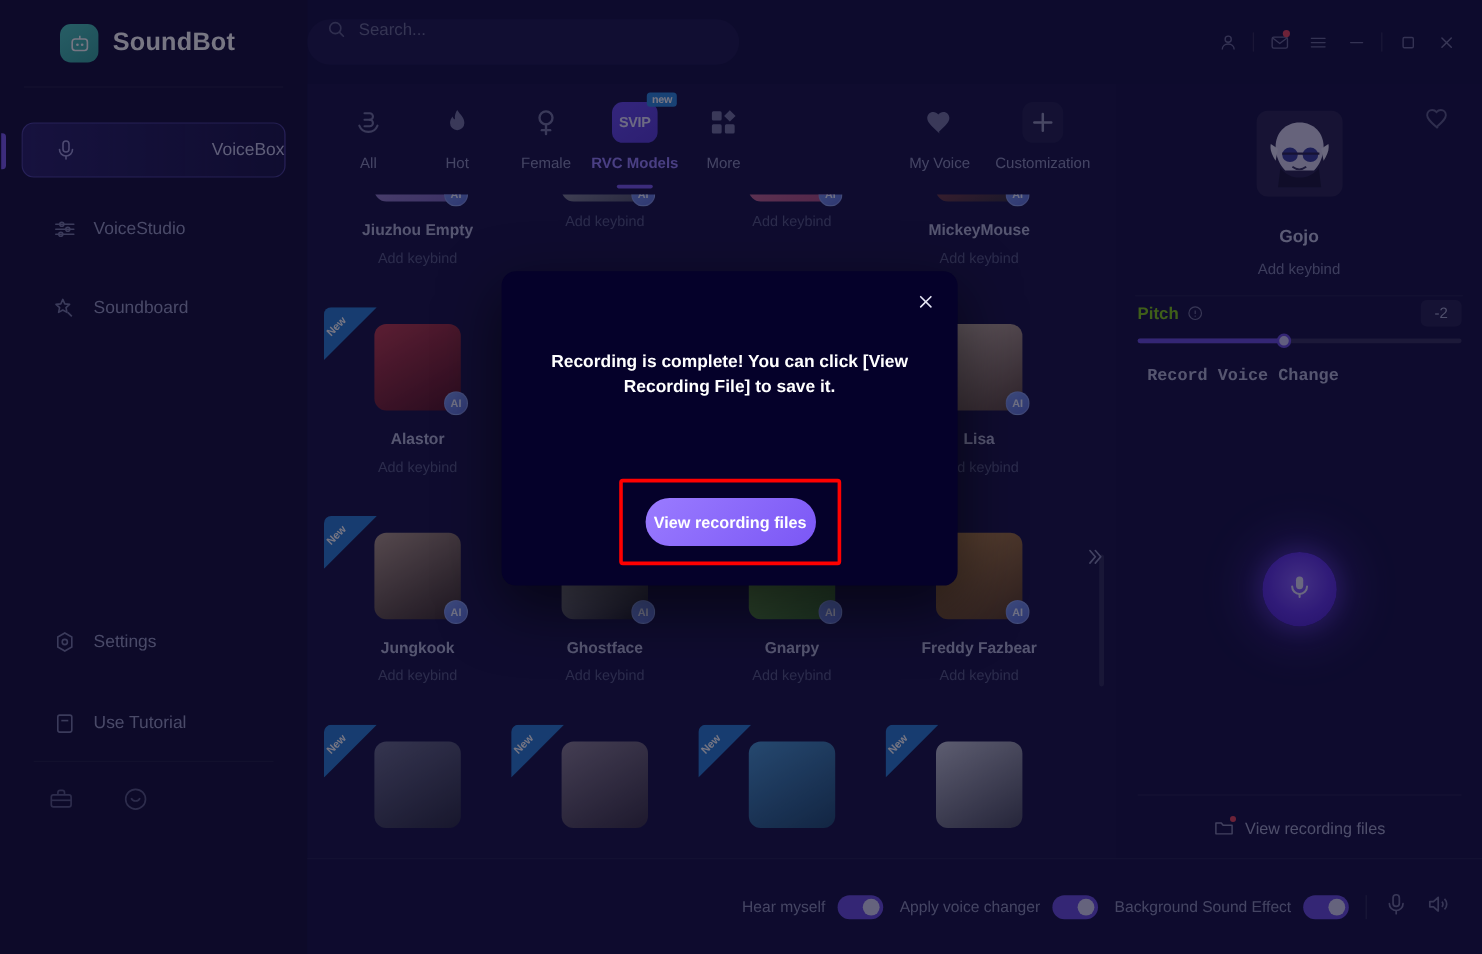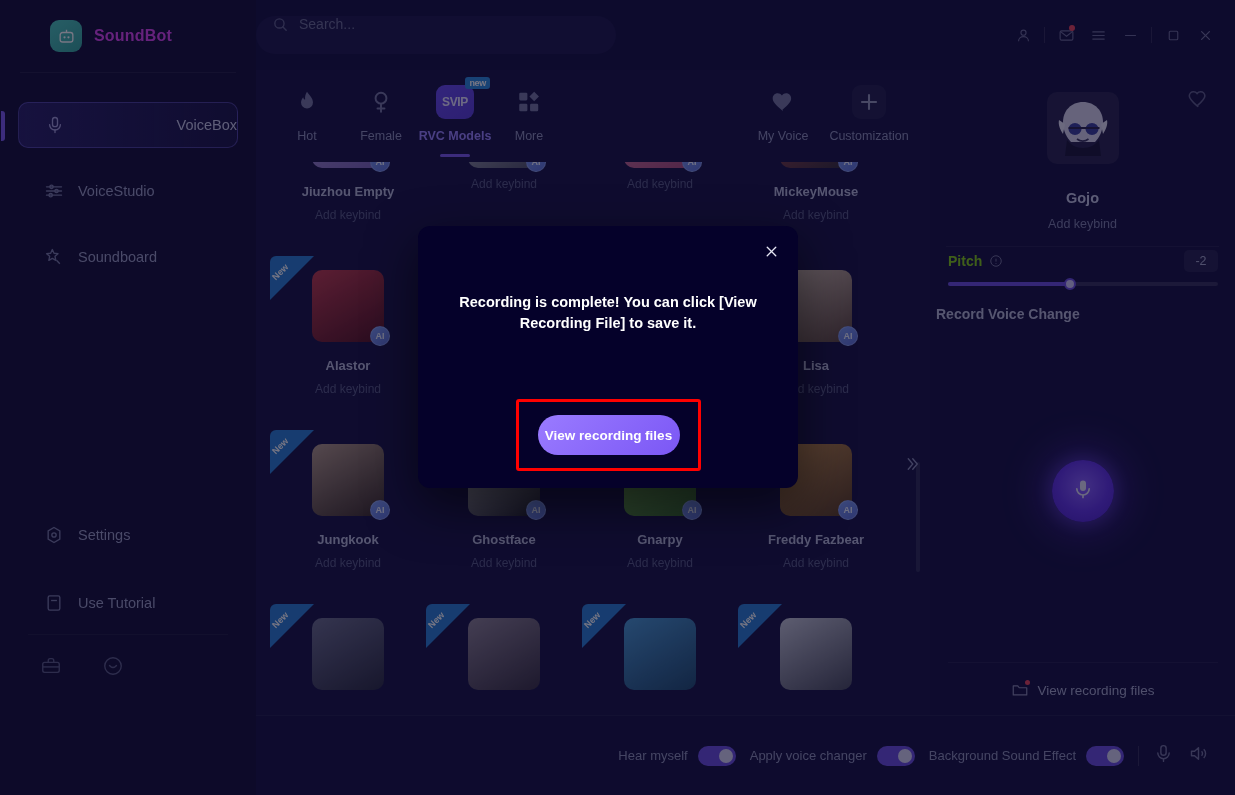--- a/index.html
+++ b/index.html
@@ -27,21 +27,21 @@
   .brand {
     position: absolute; left: 50px; top: 20px;
     display: flex; align-items: center; gap: 12px;
   }
   .brand-logo {
     width: 32px; height: 32px; border-radius: 9px;
     background: linear-gradient(145deg,#4ec9bd,#37a79d);
     display: flex; align-items: center; justify-content: center;
   }
   .brand-name {
-    font-size: 16px; font-weight: bold; color: #d946ef; letter-spacing: .2px;
+    font-size: 21px; font-weight: bold; color: #ffffff; letter-spacing: .2px;
   }
   .brand-divider {
     position: absolute; left: 20px; top: 72px; width: 216px; height: 1px;
     background: rgba(255,255,255,.07);
   }
   .nav { position: absolute; left: 18px; top: 102px; width: 220px; }
   .nav-item {
     position: relative;
     display: flex; align-items: center; gap: 14px;
     height: 46px; padding-left: 26px;
@@ -255,22 +255,22 @@
   .slider {
     position:absolute; left: 18px; top: 212px; width: 270px; height: 4px;
     border-radius: 2px; background: rgba(255,255,255,.13);
   }
   .slider-fill { height:4px; border-radius:2px; background:#6b4fe0; }
   .slider-thumb {
     position:absolute; top:-4px; width: 12px; height: 12px; border-radius:50%;
     background:#cfc9f5; border: 2px solid #6b4fe0; transform: translateX(-50%);
   }
   .rec-title {
-    position:absolute; left: 6px; top: 236px;
-    font-size: 14px; font-weight: bold; color: #b6b8d6;
+    position:absolute; left: 26px; top: 236px;
+    font-size: 14px; font-weight: bold; color: #b6b8d6; font-family: Liberation Mono, monospace;
   }
   .mic-btn {
     position:absolute; left: 50%; transform: translateX(-50%); top: 390px;
     width: 62px; height: 62px; border-radius: 50%;
     background: radial-gradient(circle at 50% 42%, #8a63ff 0%, #6134e6 55%, #4a24c4 100%);
     box-shadow: 0 0 34px 16px rgba(106,58,232,.30), 0 0 14px 4px rgba(130,90,255,.35);
     display:flex; align-items:center; justify-content:center;
   }
   .mic-btn svg { width: 24px; height: 24px; }
   .rp-bottom-divider {
@@ -496,20 +496,30 @@
         </svg>
       </div>
     </div>
   </div>
 
   <div class="content">
     <div class="cat-bar">
       <div class="cat-left">
         <div class="cat">
           <span class="cat-icon">
+            <svg viewBox="0 0 24 24" fill="none" stroke="#9092bb" stroke-width="1.6" stroke-linecap="round">
+              <path d="M9 5h4a2.5 2.5 0 0 1 0 5H9"></path>
+                <path d="M13 10a2.5 2.5 0 0 1 0 5H9"></path>
+              <path d="M5 14.5a7.5 7.5 0 0 0 14 0"></path>
+            </svg>
+          </span>
+          <span>All</span>
+        </div>
+        <div class="cat">
+          <span class="cat-icon">
             <svg viewBox="0 0 24 24" fill="#9092bb">
               <path d="M12 2.5c2.5 4 5.5 5.5 5.5 10a5.5 5.5 0 1 1-11 0c0-2 .8-3.5 2-5 .2 1.3.9 2 1.8 2.3-.5-3.3.7-5.6 1.7-7.3z"></path>
             </svg>
           </span>
           <span>Hot</span>
         </div>
         <div class="cat">
           <span class="cat-icon">
             <svg viewBox="0 0 24 24" fill="none" stroke="#9092bb" stroke-width="1.8" stroke-linecap="round">
               <circle cx="12" cy="8.5" r="5"></circle>

